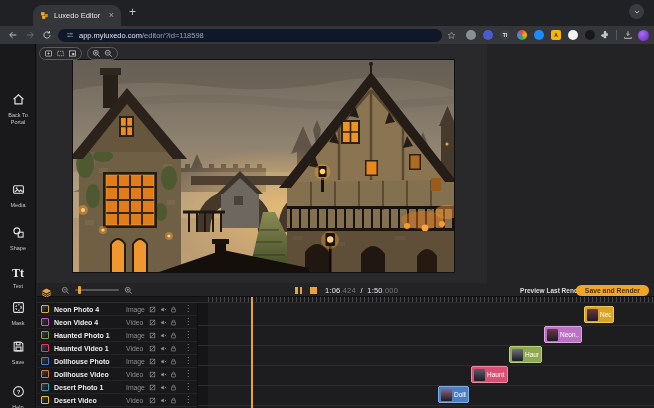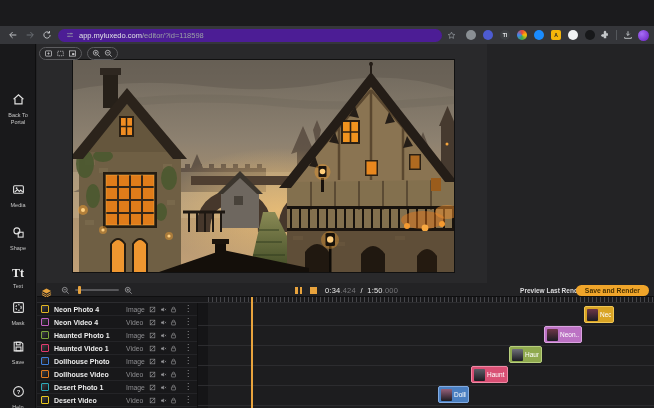--- a/index.html
+++ b/index.html
@@ -14,21 +14,21 @@
   .tab-title{font-size:7.5px;color:#dfe1e5;white-space:nowrap;flex:1}
   .tab-close{color:#9aa0a6;font-size:9px;line-height:1;cursor:default}
   .newtab{position:absolute;left:129px;top:6px;color:#c0c3c7;font-size:12px;line-height:1}
   .tab-chevron{position:absolute;left:629px;top:4px;width:15px;height:15px;border-radius:50%;background:#393b40;display:flex;align-items:center;justify-content:center}
   .tab-chevron svg{width:8px;height:8px;color:#c8cacd}
 
   .btoolbar{position:absolute;left:0;top:26px;width:654px;height:18px;background:#35363a;display:flex;align-items:center;padding:0 7px;gap:5px}
   .nav{width:12px;height:12px;display:flex;align-items:center;justify-content:center;color:#c4c7ca;flex:none}
   .nav svg{width:10px;height:10px}
   .nav.fwd{color:#6e7277}
-  .addressbar{height:13px;width:384px;background:#4c1d95;border-radius:7px;display:flex;align-items:center;padding:0 8px;gap:5px;flex:none}
+  .addressbar{height:13px;width:384px;background:#0f172a;border-radius:7px;display:flex;align-items:center;padding:0 8px;gap:5px;flex:none}
   .tune{display:flex;color:#9aa0a6}.tune svg{width:8px;height:8px}
   .url{font-size:7.5px;color:#dfe1e5;white-space:nowrap;overflow:hidden}
   .url .path{color:#9aa0a6}
   .star{display:flex;color:#9aa0a6;flex:none}.star svg{width:9px;height:9px}
   .ext-row{display:flex;align-items:center;gap:7px;margin-left:5px;flex:none}
   .ext{width:10px;height:10px;border-radius:50%;display:flex;align-items:center;justify-content:center;font-size:5px;font-weight:bold;flex:none}
   .ext.square{border-radius:2px}
   .puzzle{display:flex;color:#c4c7ca;flex:none}.puzzle svg{width:10px;height:10px}
   .sep{width:1px;height:10px;background:#55585c;flex:none;margin:0 1px}
   .dl{display:flex;color:#c4c7ca;flex:none}.dl svg{width:10px;height:10px}
@@ -89,20 +89,39 @@
   .clip{position:absolute;height:17px;border-radius:2px;border:1px solid;display:flex;align-items:center;padding:1px 2px;gap:2px;overflow:hidden}
   .cthumb{width:11px;height:12px;border-radius:1px;flex:none}
   .clabel{font-size:6.5px;color:#fff;white-space:nowrap;overflow:hidden}
   .playhead{position:absolute;left:214px;top:14px;width:1.5px;height:111px;background:#e8a33d;z-index:5}
 </style>
 </head>
 <body>
 
 <div class="screen">
 
+  <div class="tabbar">
+    <div class="tab">
+      <span class="favicon">
+        <svg viewBox="0 0 24 24">
+            <rect x="3" y="3" width="9" height="9" fill="#f5b01e"></rect>
+            <rect x="13" y="8" width="8" height="8" fill="#c9890f"></rect>
+            <rect x="6" y="13" width="8" height="8" fill="#f5b01e"></rect>
+          </svg>
+      </span>
+      <span class="tab-title">Luxedo Editor</span>
+      <span class="tab-close">×</span>
+    </div>
+    <span class="newtab">+</span>
+    <span class="tab-chevron">
+      <svg viewBox="0 0 24 24">
+          <path d="M6 9l6 6 6-6" fill="none" stroke="currentColor" stroke-width="2.6"></path>
+        </svg>
+    </span>
+  </div>
 
   <div class="btoolbar">
     <span class="nav">
       <svg viewBox="0 0 24 24">
           <path d="M20 12H5M11 5l-7 7 7 7" fill="none" stroke="currentColor" stroke-width="2.3"></path>
         </svg>
     </span>
     <span class="nav fwd">
       <svg viewBox="0 0 24 24">
           <path d="M4 12h15M13 5l7 7-7 7" fill="none" stroke="currentColor" stroke-width="2.3"></path>
@@ -414,21 +433,21 @@
               <circle cx="10" cy="10" r="6.5" fill="none" stroke="currentColor" stroke-width="2"></circle>
               <path d="M15 15l5.5 5.5M7 10h6M10 7v6" stroke="currentColor" stroke-width="2" fill="none"></path>
             </svg>
         </div>
         <div class="playback">
           <span class="pause">
               <i></i>
               <i></i>
             </span>
           <span class="stop"></span>
-          <span class="timecode"><span>0:34</span><span class="dim">.424</span>&nbsp;&nbsp;<span>/</span>&nbsp;&nbsp;<span>1:50</span><span class="dim">.000</span></span>
+          <span class="timecode"><span>1:06</span><span class="dim">.424</span>&nbsp;&nbsp;<span>/</span>&nbsp;&nbsp;<span>1:50</span><span class="dim">.000</span></span>
         </div>
         <span class="preview">Preview Last Render</span>
         <span class="render-btn">Save and Render</span>
       </div>
       <div class="ruler">
           <div class="ticks"></div>
         </div>
       <div class="tl-body">
         <div class="tracklist" id="tracklist">
             <div class="track-row">

